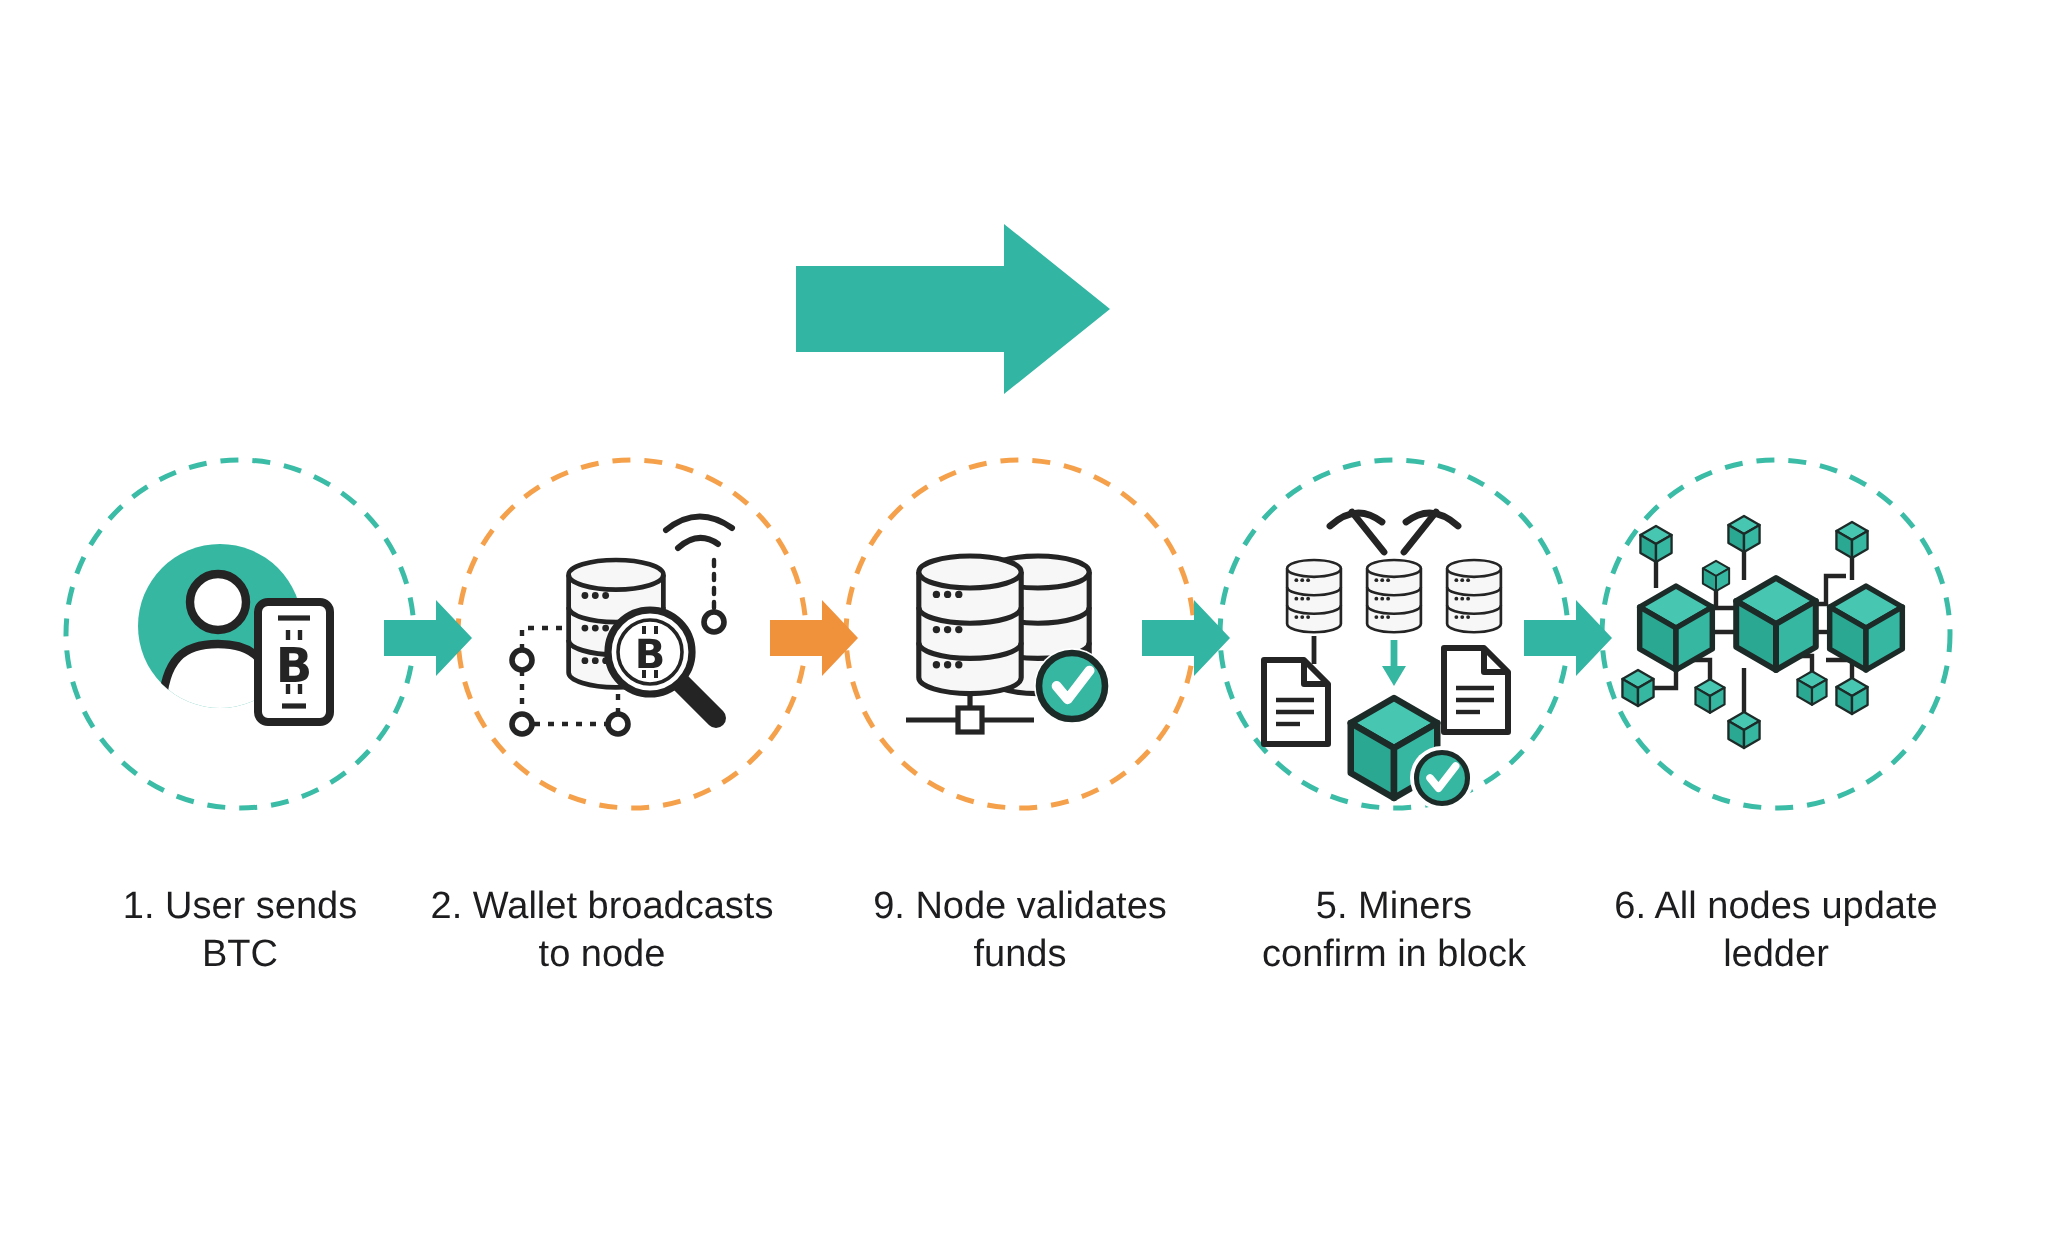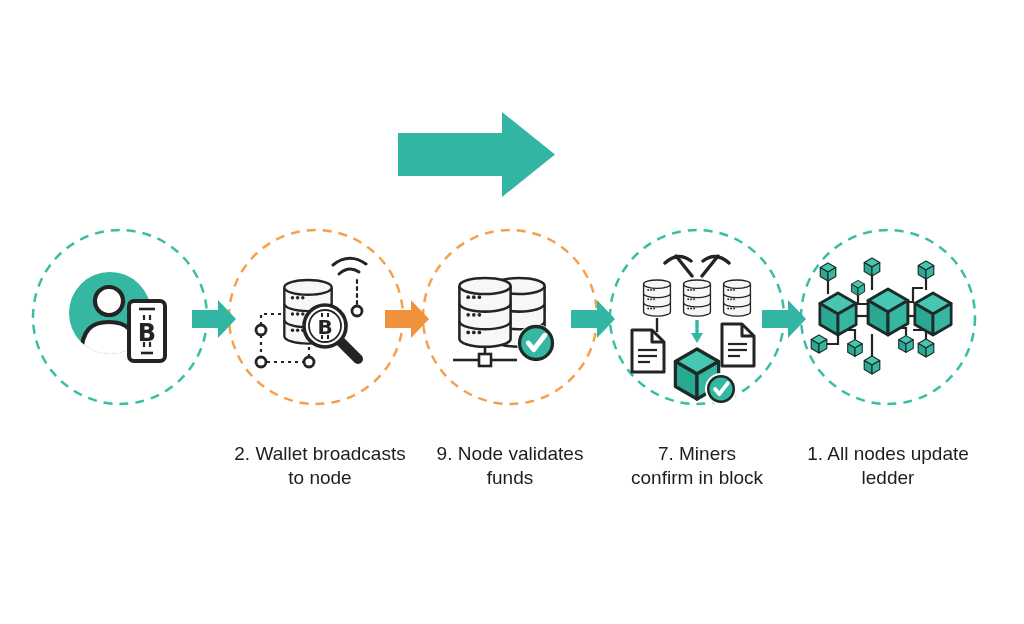--- a/index.html
+++ b/index.html
@@ -209,22 +209,24 @@
   <svg class="abs" style="left:385px;top:300px" width="44" height="38" viewBox="0 0 44 38">
     <use href="#blockarrow" fill="#f0923b"></use>
   </svg>
   <svg class="abs" style="left:571px;top:300px" width="44" height="38" viewBox="0 0 44 38">
     <use href="#blockarrow" fill="#32b5a3"></use>
   </svg>
   <svg class="abs" style="left:762px;top:300px" width="44" height="38" viewBox="0 0 44 38">
     <use href="#blockarrow" fill="#32b5a3"></use>
   </svg>
 
-  <div class="step-label" style="left:220px">2. Wallet broadcasts
+  <div class="step-label" style="left:20px">1. User sends
+BTC</div>
+  <div class="step-label" style="left:201px">2. Wallet broadcasts
 to node</div>
   <div class="step-label" style="left:410px">9. Node validates
 funds</div>
-  <div class="step-label" style="left:597px">7. Miners
+  <div class="step-label" style="left:597px">5. Miners
 confirm in block</div>
-  <div class="step-label" style="left:788px">1. All nodes update
+  <div class="step-label" style="left:788px">6. All nodes update
 ledder</div>
 
 </div>
 
 </body></html>

